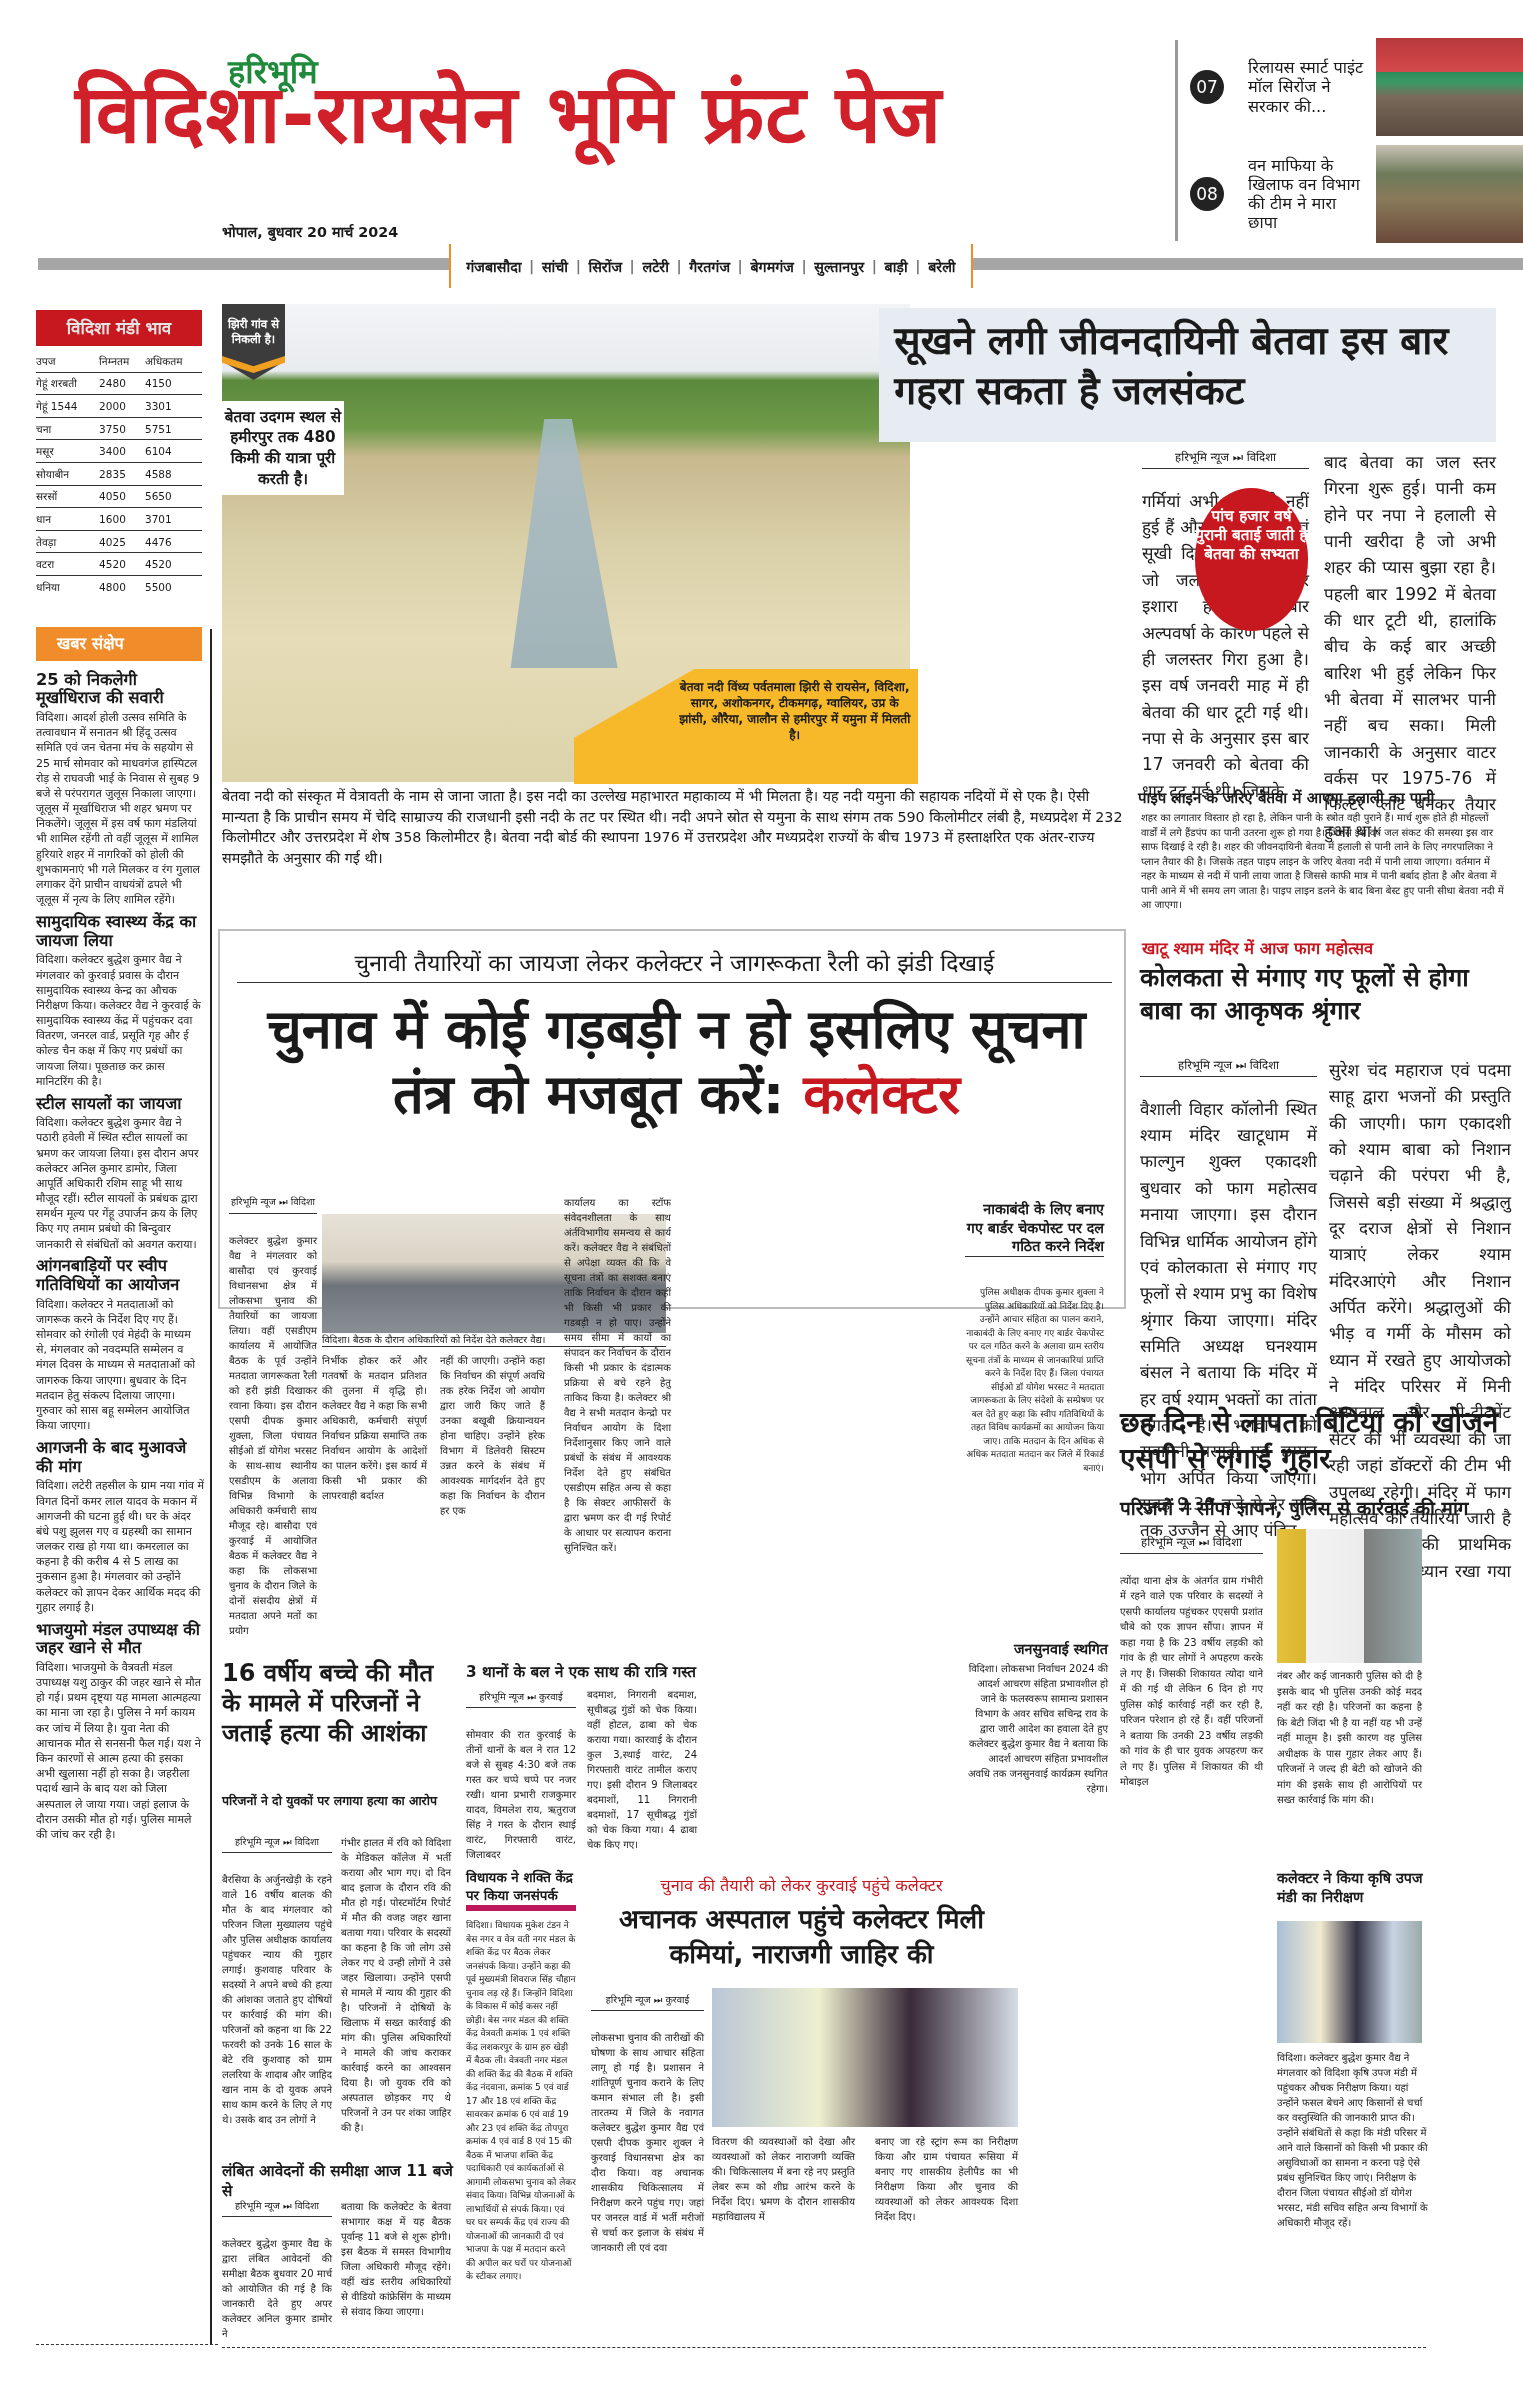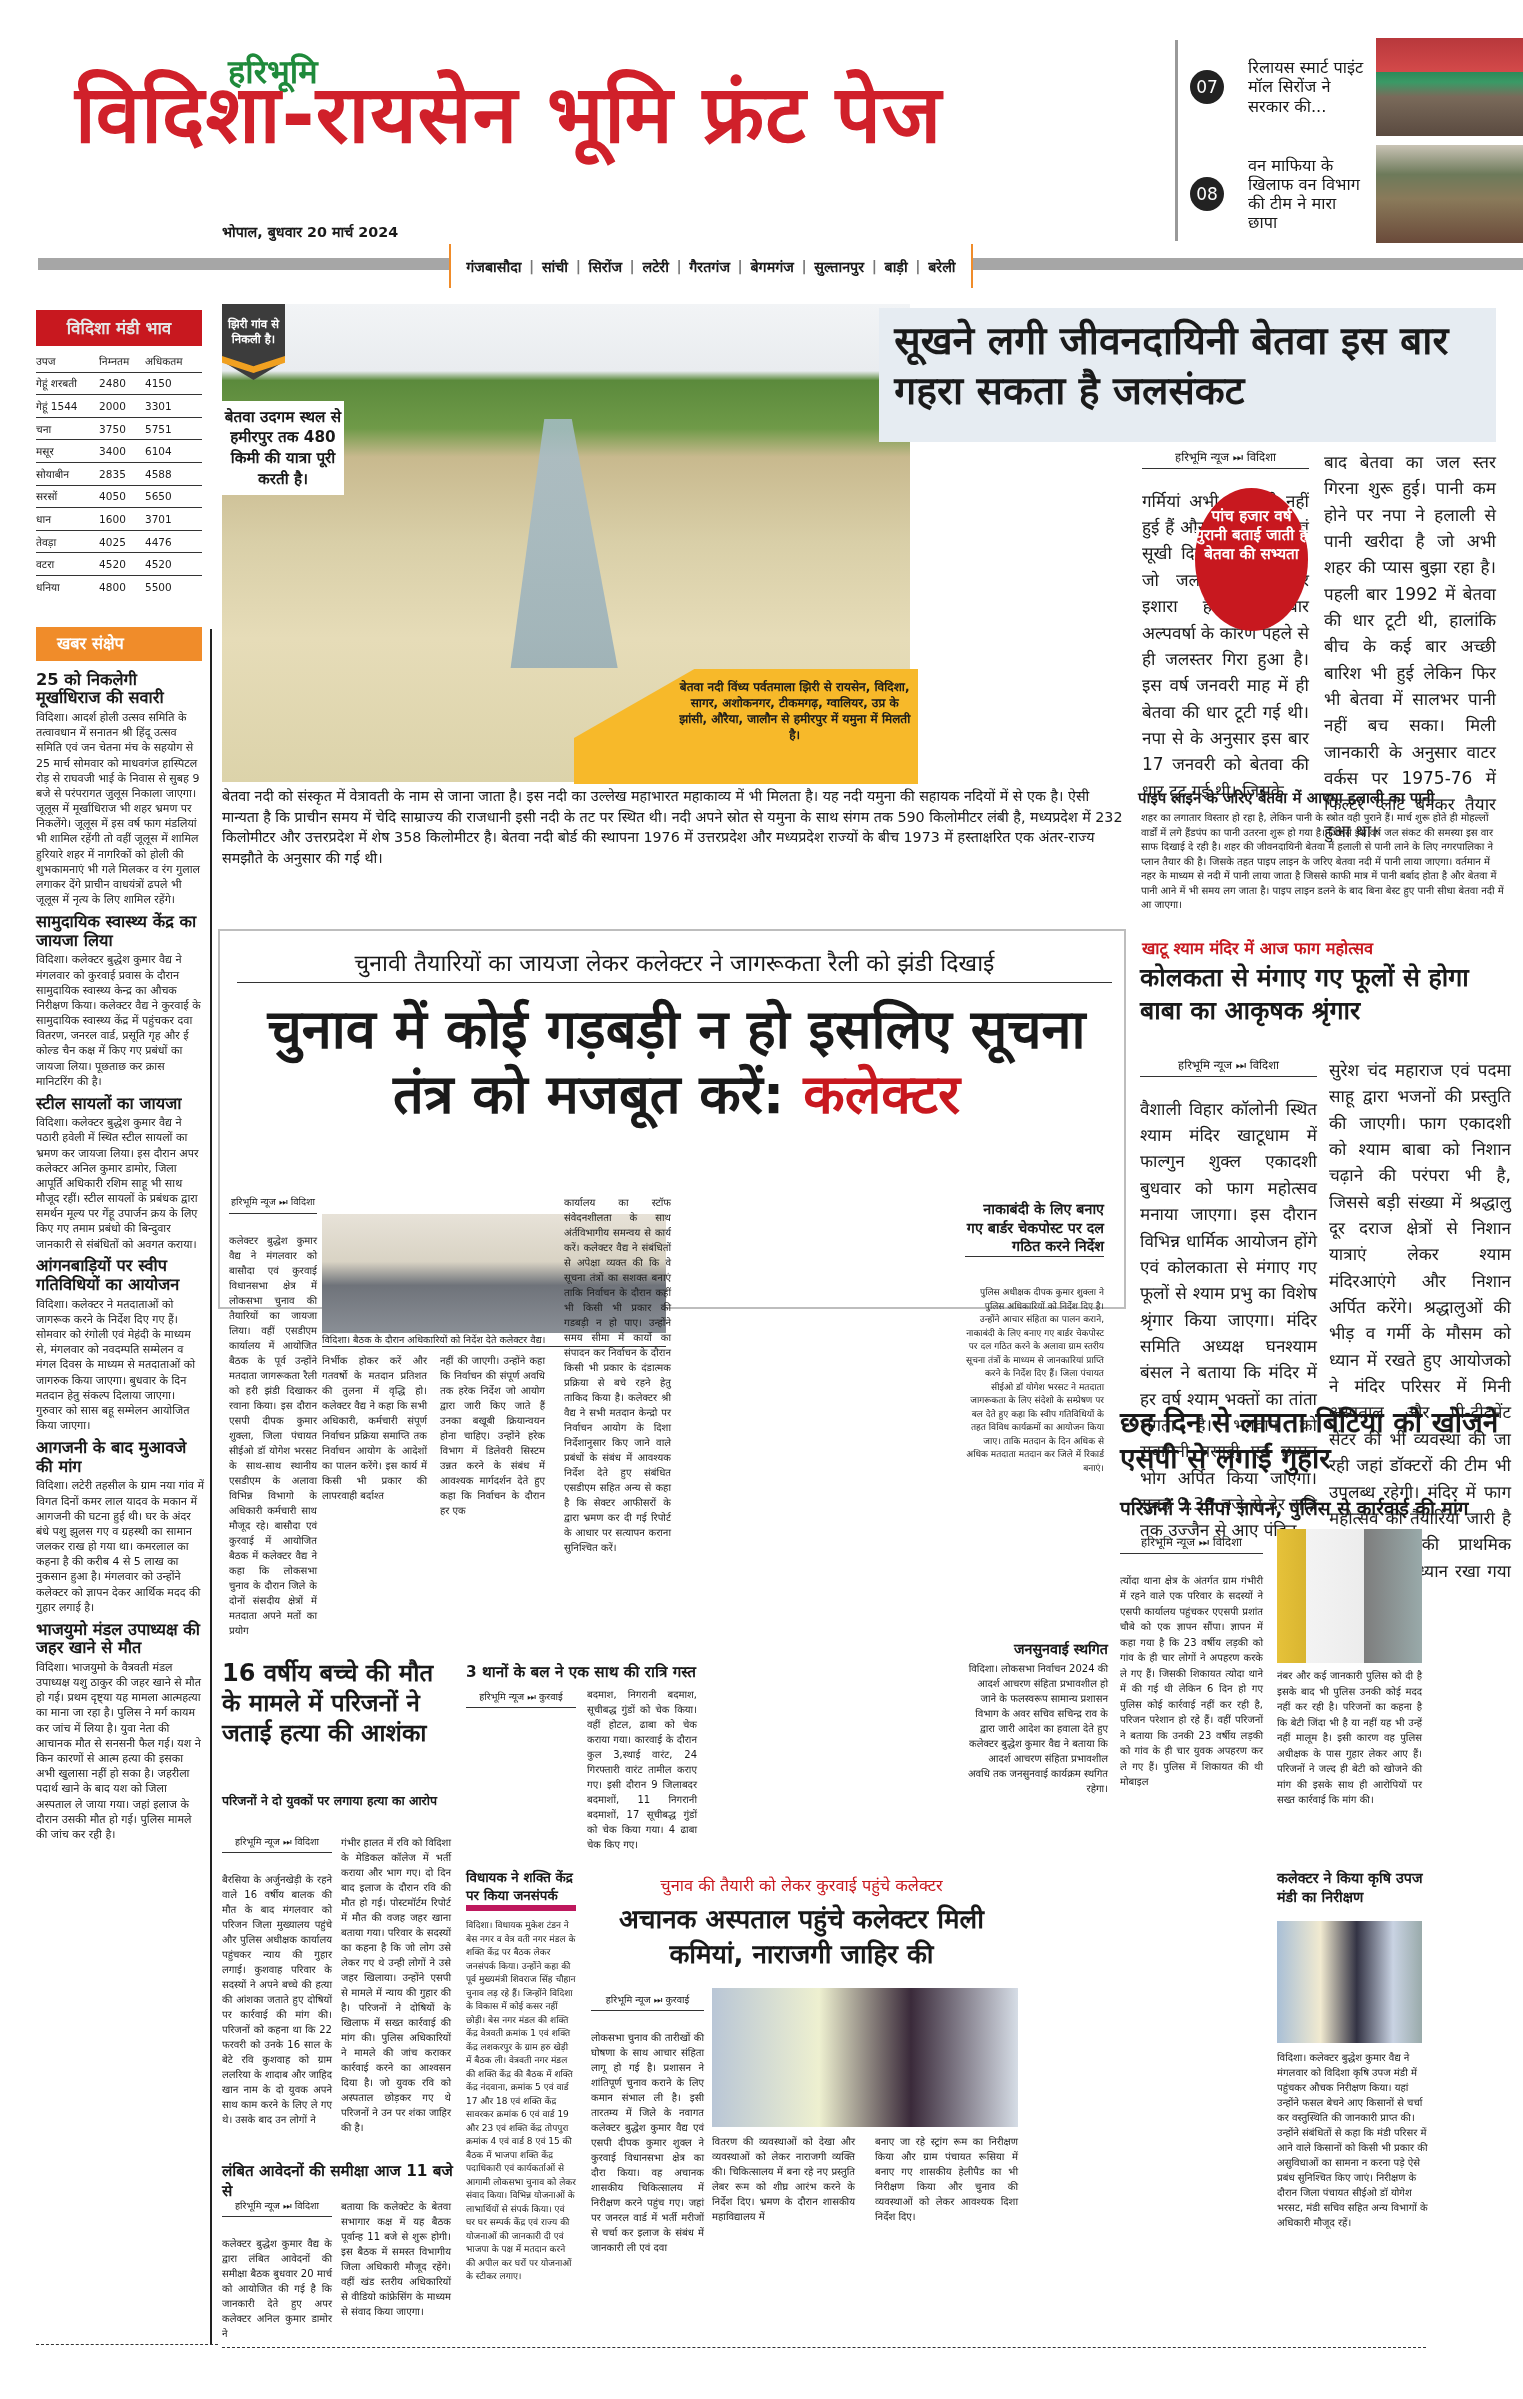--- a/index.html
+++ b/index.html
@@ -230,20 +230,21 @@
 <div class="abs" style="left:222px;top:2160px;width:234px;font-size:15.3px;font-weight:bold">लंबित आवेदनों की समीक्षा आज 11 बजे से</div>
 <div class="abs" style="left:222px;top:2199px;width:110px">
   <div class="byline" style="font-size:9.6px">हरिभूमि न्यूज ⏭ विदिशा</div>
   <div style="font-size:10px;line-height:1.5;text-align:justify">कलेक्टर बुद्धेश कुमार वैद्य के द्वारा लंबित आवेदनों की समीक्षा बैठक बुधवार 20 मार्च को आयोजित की गई है कि जानकारी देते हुए अपर कलेक्टर अनिल कुमार डामोर ने</div>
 </div>
 <div class="abs" style="left:341px;top:2199px;width:110px;font-size:10px;line-height:1.5;text-align:justify">बताया कि कलेक्टेट के बेतवा सभागार कक्ष में यह बैठक पूर्वान्ह 11 बजे से शुरू होगी। इस बैठक में समस्त विभागीय जिला अधिकारी मौजूद रहेंगे। वहीं खंड स्तरीय अधिकारियों से वीडियो कांफ्रेसिंग के माध्यम से संवाद किया जाएगा।</div>
 
 <div class="abs" style="left:466px;top:1661px;width:363px;font-size:15.3px;font-weight:bold">3 थानों के बल ने एक साथ की रात्रि गस्त</div>
 <div class="abs" style="left:466px;top:1690px;width:110px">
   <div class="byline" style="font-size:9.6px">हरिभूमि न्यूज ⏭ कुरवाई</div>
+  <div style="font-size:10px;line-height:1.5;text-align:justify">सोमवार की रात कुरवाई के तीनों थानों के बल ने रात 12 बजे से सुबह 4:30 बजे तक गस्त कर चप्पे चप्पे पर नजर रखी। थाना प्रभारी राजकुमार यादव, विमलेश राय, ऋतुराज सिंह ने गस्त के दौरान स्थाई वारंट, गिरफ्तारी वारंट, जिलाबदर</div>
 </div>
 <div class="abs" style="left:587px;top:1687px;width:110px;font-size:10px;line-height:1.5;text-align:justify">बदमाश, निगरानी बदमाश, सूचीबद्ध गुंडों को चेक किया। वहीं होटल, ढाबा को चेक कराया गया। कारवाई के दौरान कुल 3,स्थाई वारंट, 24 गिरफ्तारी वारंट तामील कराए गए। इसी दौरान 9 जिलाबदर बदमाशों, 11 निगरानी बदमाशों, 17 सूचीबद्ध गुंडों को चेक किया गया। 4 ढाबा चेक किए गए।</div>
 
 <div class="abs" style="left:466px;top:1869px;width:110px;font-size:13.4px;font-weight:bold;line-height:1.35;border-bottom:6px solid #be185d">विधायक ने शक्ति केंद्र पर किया जनसंपर्क</div>
 <div class="abs" style="left:466px;top:1919px;width:110px;font-size:9px;line-height:1.5">विदिशा। विधायक मुकेश टंडन ने बेस नगर व वेत्र वती नगर मंडल के शक्ति केंद्र पर बैठक लेकर जनसंपर्क किया। उन्होंने कहा की पूर्व मुख्यमंत्री शिवराज सिंह चौहान चुनाव लड़ रहे हैं। जिन्होंने विदिशा के विकास में कोई कसर नहीं छोड़ी। बेस नगर मंडल की शक्ति केंद्र वेत्रवती क्रमांक 1 एवं शक्ति केंद्र लशकरपुर के ग्राम हरु खेड़ी में बैठक ली। वेत्रवती नगर मंडल की शक्ति केंद्र की बैठक में शक्ति केंद्र नंदवाना, क्रमांक 5 एवं वार्ड 17 और 18 एवं शक्ति केंद्र सावरकर क्रमांक 6 एवं वार्ड 19 और 23 एवं शक्ति केंद्र तोपपुरा क्रमांक 4 एवं वार्ड 8 एवं 15 की बैठक में भाजपा शक्ति केंद्र पदाधिकारी एवं कार्यकर्ताओं से आगामी लोकसभा चुनाव को लेकर संवाद किया। विभिन्न योजनाओं के लाभार्थियों से संपर्क किया। एवं घर घर सम्पर्क केंद्र एवं राज्य की योजनाओं की जानकारी दी एवं भाजपा के पक्ष में मतदान करने की अपील कर घरों पर योजनाओं के स्टीकर लगाए।</div>
 
 <div class="abs" style="left:591px;top:1874px;width:421px;font-size:16.3px;color:#c8181f;text-align:center">चुनाव की तैयारी को लेकर कुरवाई पहुंचे कलेक्टर</div>
 <div class="abs" style="left:591px;top:1902px;width:421px;font-size:26px;font-weight:bold;line-height:1.35;text-align:center">अचानक अस्पताल पहुंचे कलेक्टर मिली कमियां, नाराजगी जाहिर की</div>
 <div class="abs" style="left:591px;top:1993px;width:113px">
   <div class="byline" style="font-size:9.6px">हरिभूमि न्यूज ⏭ कुरवाई</div>

